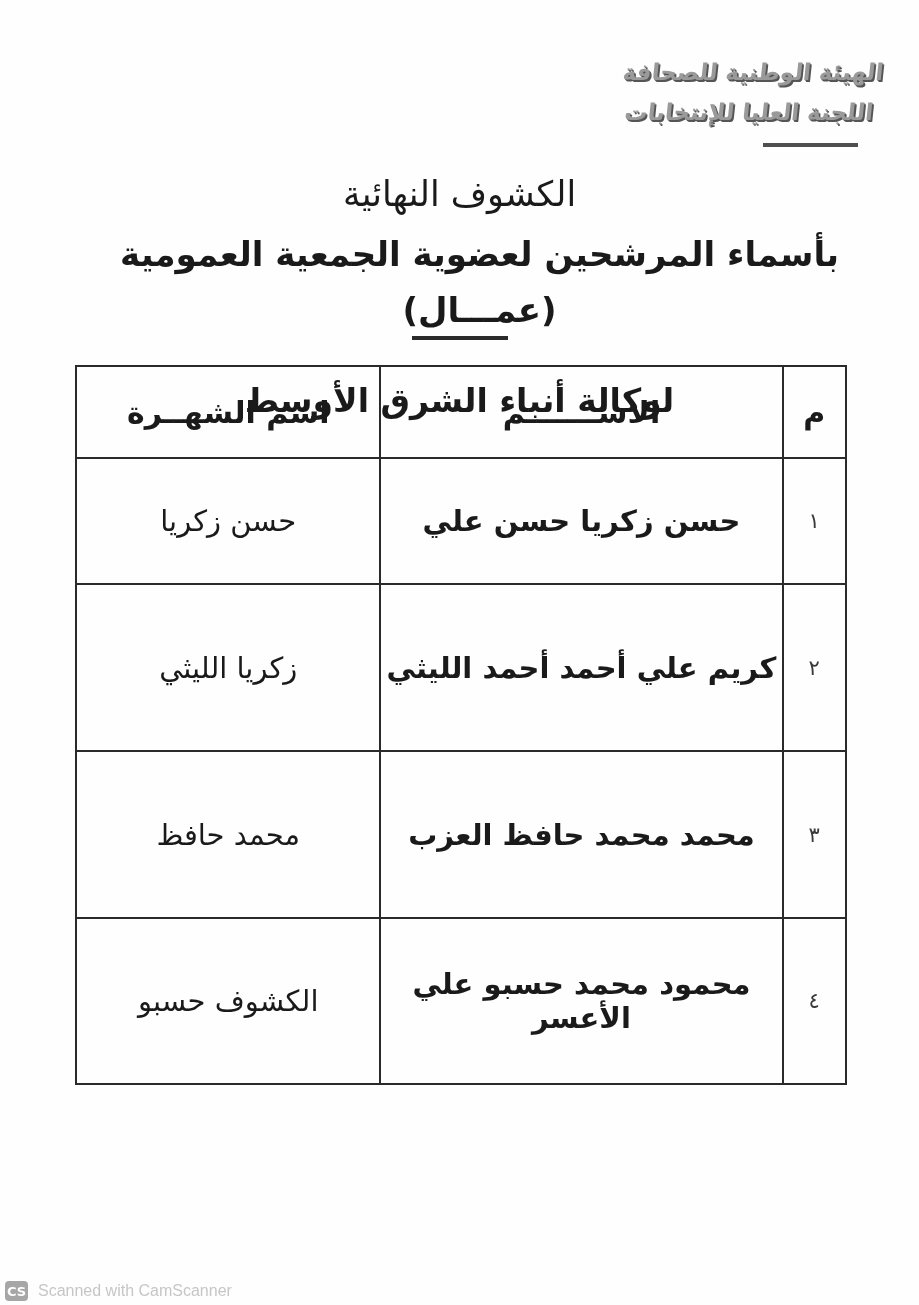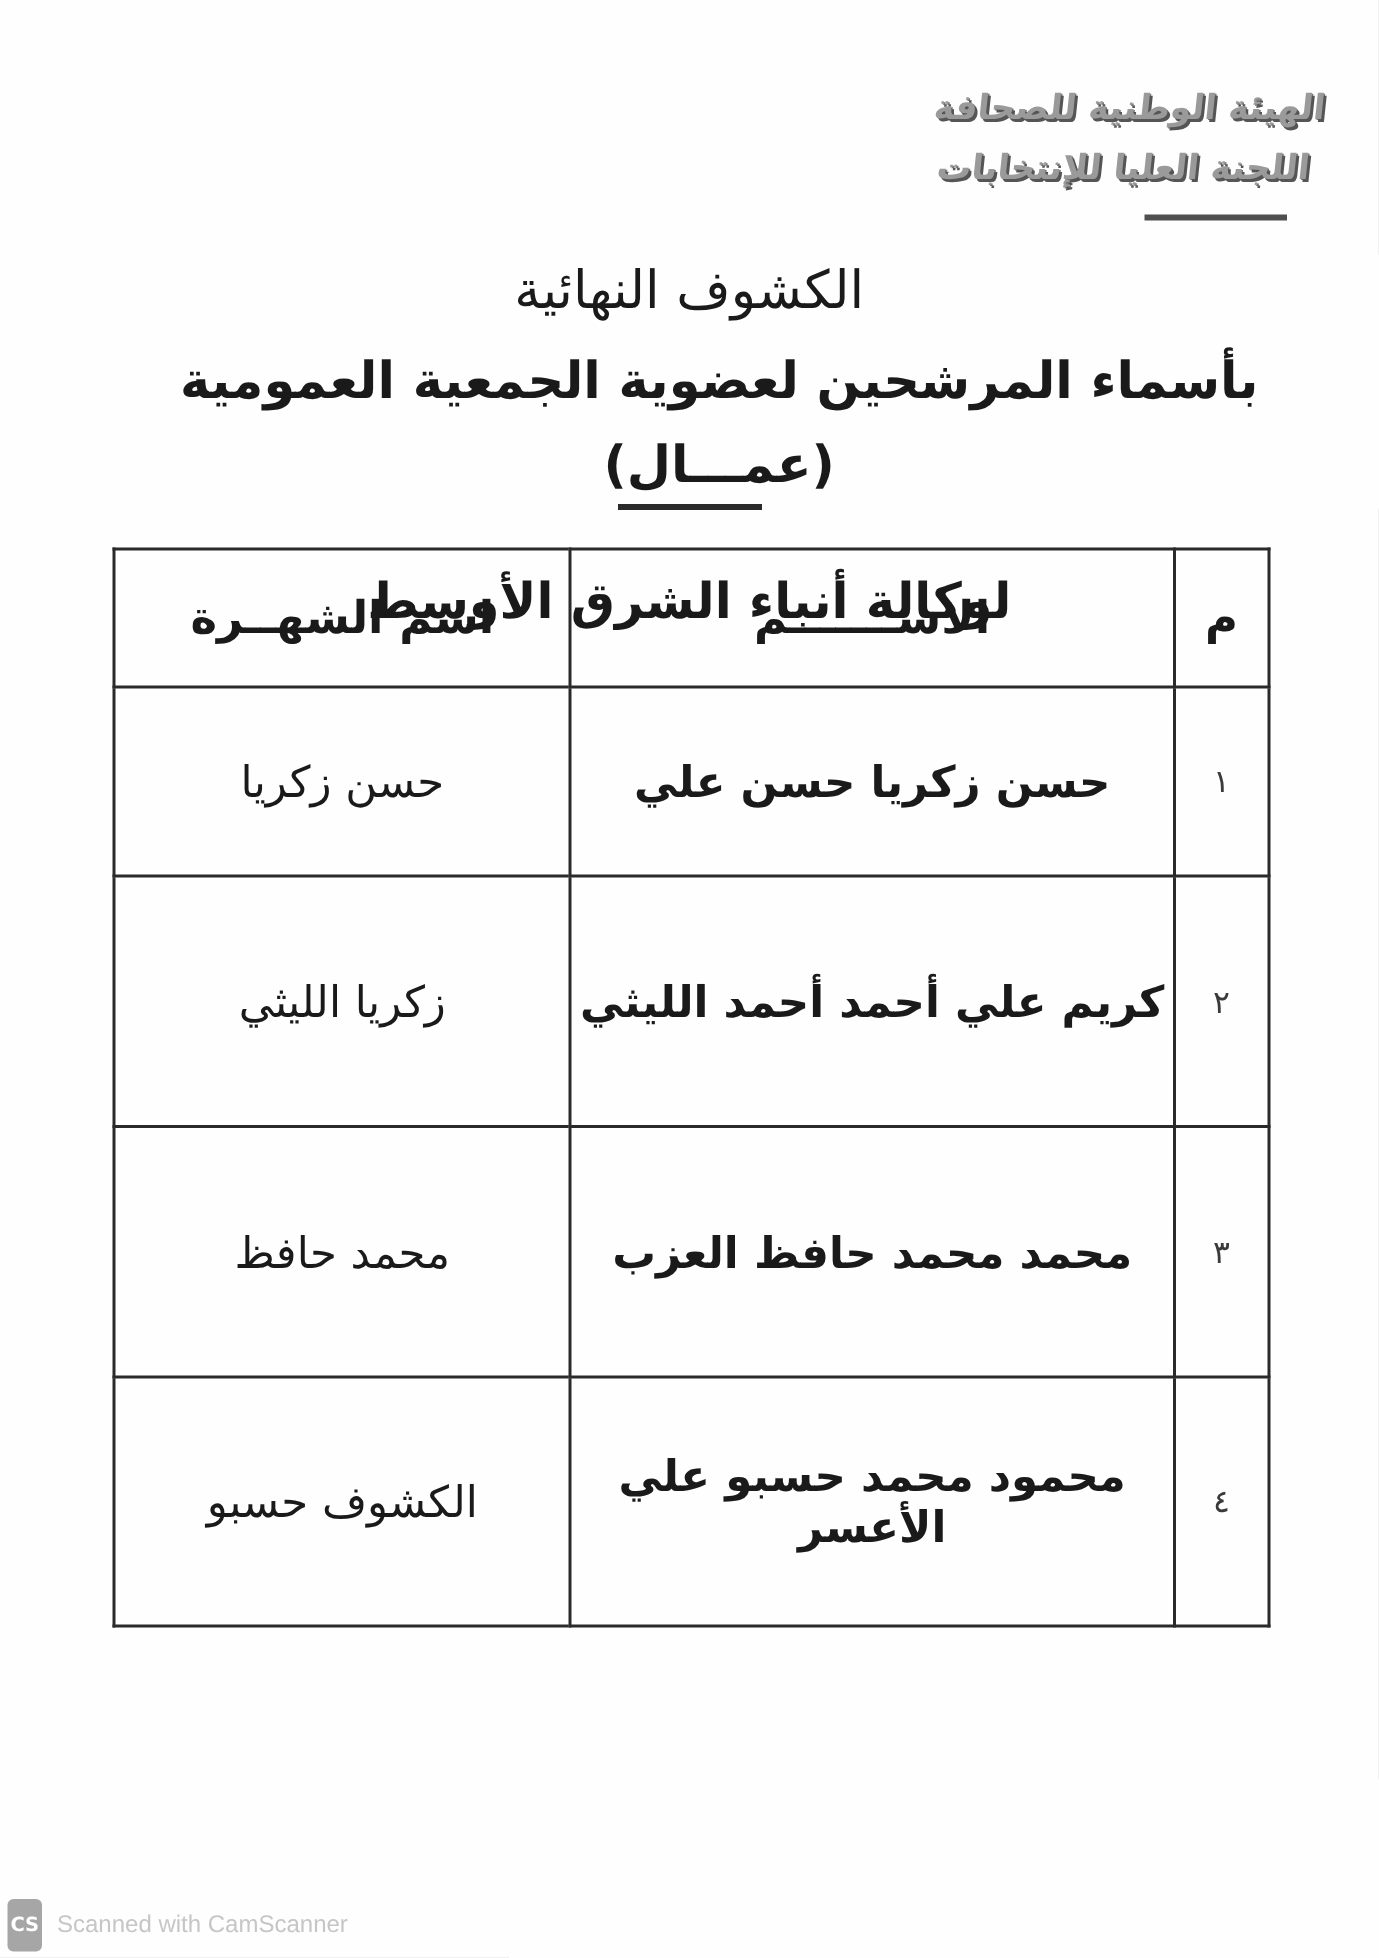--- a/index.html
+++ b/index.html
@@ -56,21 +56,21 @@
   .cell-header{font-size:30px; font-weight:bold;}
   .cell-name{font-size:29px; font-weight:bold;}
   .cell-nick{font-size:29px; font-weight:normal;}
   .cell-num{font-size:21px; font-weight:400; color:#3a3a3a;}
   
   .footer{
     position:absolute; left:5px; bottom:4px;
     display:flex; align-items:center; gap:10px;
   }
   .cs-badge{
-    width:23px; height:35px; border-radius:4px;
+    width:23px; height:20px; border-radius:4px;
     background:#a6a6a6; color:#ffffff;
     font-size:13px; font-weight:bold;
     display:flex; align-items:center; justify-content:center;
     font-family:"DejaVu Sans", sans-serif;
   }
   .footer-text{
     color:#c6c6c6; font-size:16px;
     font-family:Liberation Sans, sans-serif;
   }
 </style>

